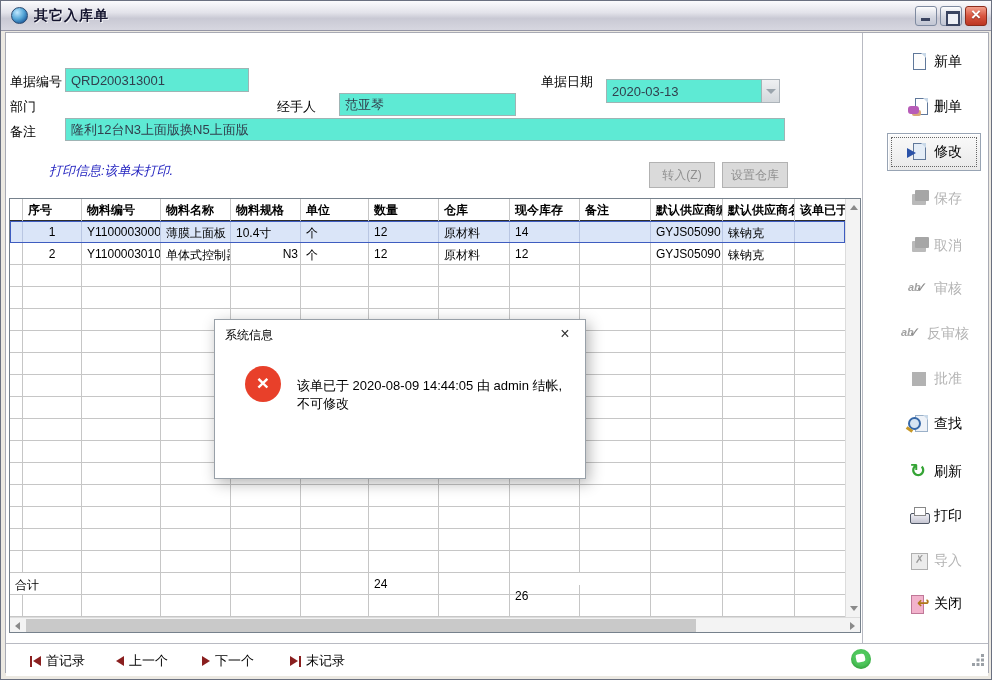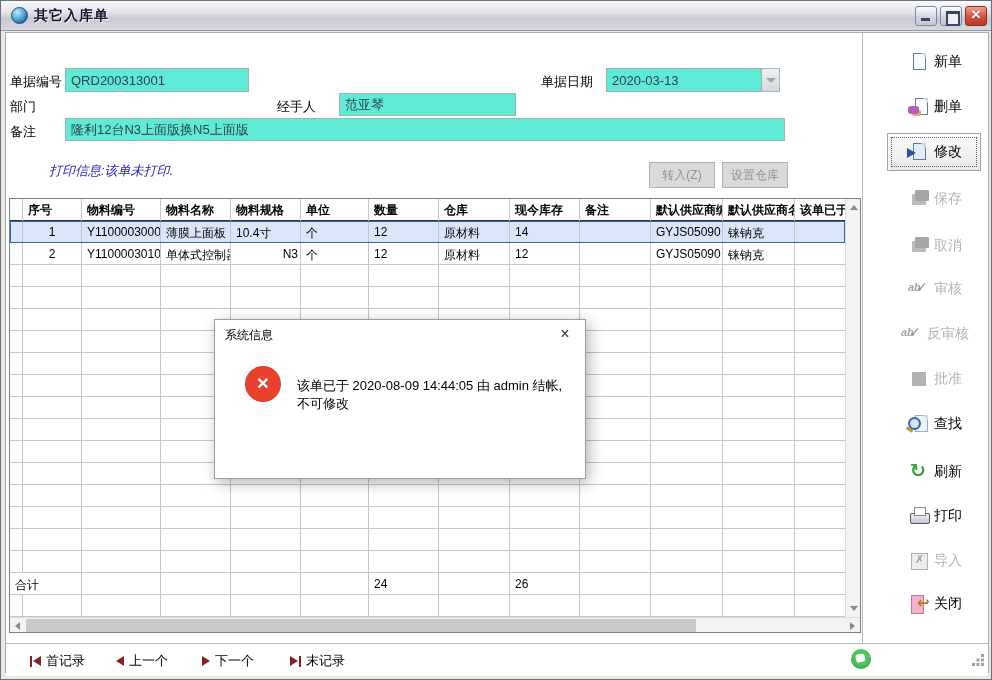--- a/index.html
+++ b/index.html
@@ -158,21 +158,21 @@
     </div>
   </div>
 
   <div class="client"></div>
   <div class="vsep"></div>
   <div class="hsep"></div>
 
   <div class="flabel" style="left:9px;top:72px">单据编号</div>
   <input class="ffield" style="left: 64px; top: 67px; width: 184px; height: 24px;" value="QRD200313001">
   <div class="flabel" style="left:540px;top:72px">单据日期</div>
-  <div class="date-wrap" style="left:605px;top:67px">
+  <div class="date-wrap" style="left:605px;top:78px">
     <input class="ffield" style="width: 156px; height: 24px;" value="2020-03-13">
     <div class="drop-btn"></div>
   </div>
   <div class="flabel" style="left:9px;top:97px">部门</div>
   <div class="flabel" style="left:276px;top:97px">经手人</div>
   <input class="ffield" style="left: 338px; top: 92px; width: 177px; height: 23px;" value="范亚琴">
   <div class="flabel" style="left:9px;top:122px">备注</div>
   <input class="ffield" style="left: 64px; top: 117px; width: 720px; height: 23px;" value="隆利12台N3上面版换N5上面版">
 
   <div class="print-info">打印信息:该单未打印.</div>
@@ -437,21 +437,21 @@
           <div class="gcell" style="width: 52px;"></div>
         </div>
         <div class="grow">
           <div class="gcell" style="width: 72px;">合计</div>
           <div class="gcell" style="width: 79px;"></div>
           <div class="gcell" style="width: 70px;"></div>
           <div class="gcell" style="width: 70px;"></div>
           <div class="gcell" style="width: 68px;"></div>
           <div class="gcell" style="width: 70px;">24</div>
           <div class="gcell" style="width: 71px;"></div>
-          <div class="gcell" style="width: 70px;">26</div>
+          <div class="gcell" style="width: 70px; margin-top: 12px;">26</div>
           <div class="gcell" style="width: 71px;"></div>
           <div class="gcell" style="width: 72px;"></div>
           <div class="gcell" style="width: 72px;"></div>
           <div class="gcell" style="width: 52px;"></div>
         </div>
         <div class="grow">
           <div class="gcell" style="width: 13px;"></div>
           <div class="gcell ctr" style="width: 59px;"></div>
           <div class="gcell" style="width: 79px;"></div>
           <div class="gcell" style="width: 70px;"></div>

